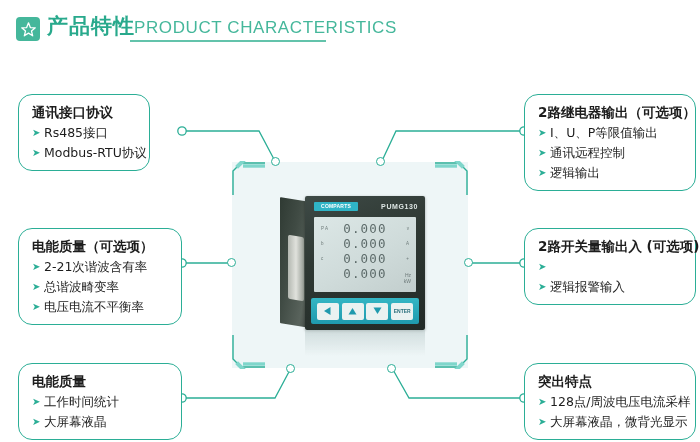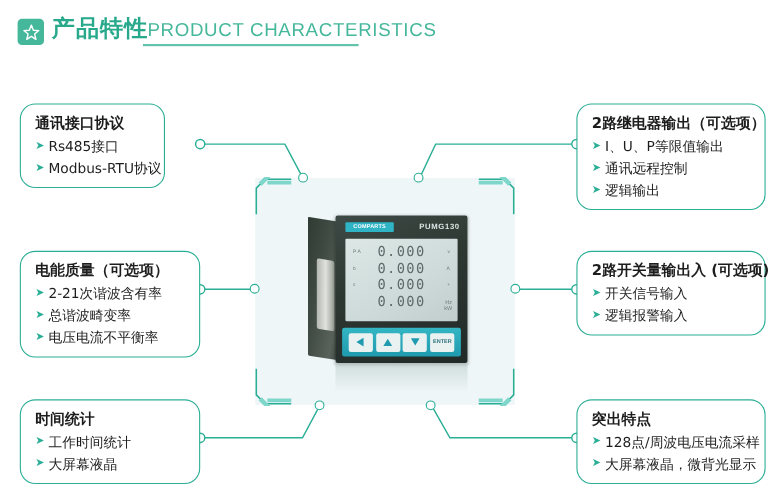--- a/index.html
+++ b/index.html
@@ -433,21 +433,21 @@
     <span class="bullet-mark">➤</span>
     <span class="bullet-text">总谐波畸变率</span>
   </div>
   <div class="bullet-row">
     <span class="bullet-mark">➤</span>
     <span class="bullet-text">电压电流不平衡率</span>
   </div>
 </div>
 
 <div class="callout" id="box-time">
-  <div class="callout-title">时间统计</div>
+  <div class="callout-title">电能质量</div>
   <div class="bullet-row">
     <span class="bullet-mark">➤</span>
     <span class="bullet-text">工作时间统计</span>
   </div>
   <div class="bullet-row">
     <span class="bullet-mark">➤</span>
     <span class="bullet-text">大屏幕液晶</span>
   </div>
 </div>
 
@@ -464,21 +464,20 @@
   <div class="bullet-row">
     <span class="bullet-mark">➤</span>
     <span class="bullet-text">逻辑输出</span>
   </div>
 </div>
 
 <div class="callout" id="box-switch">
   <div class="callout-title">2路开关量输出入 (可选项)</div>
   <div class="bullet-row">
     <span class="bullet-mark">➤</span>
-    <span class="bullet-text">开关信号输入</span>
   </div>
   <div class="bullet-row">
     <span class="bullet-mark">➤</span>
     <span class="bullet-text">逻辑报警输入</span>
   </div>
 </div>
 
 <div class="callout" id="box-features">
   <div class="callout-title">突出特点</div>
   <div class="bullet-row">

